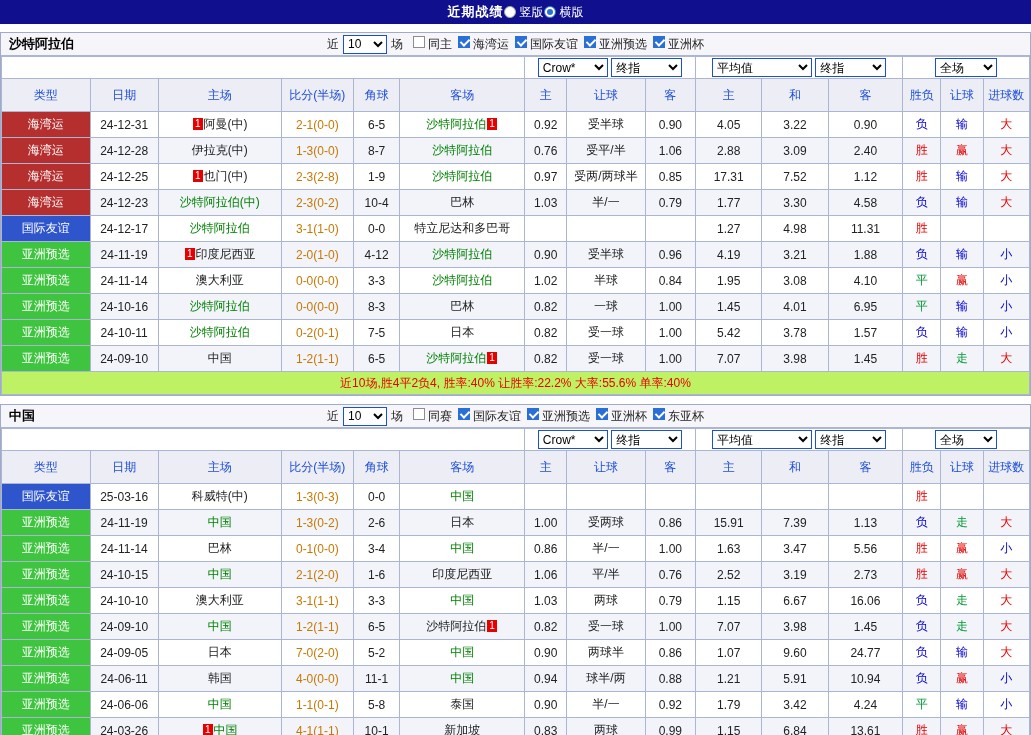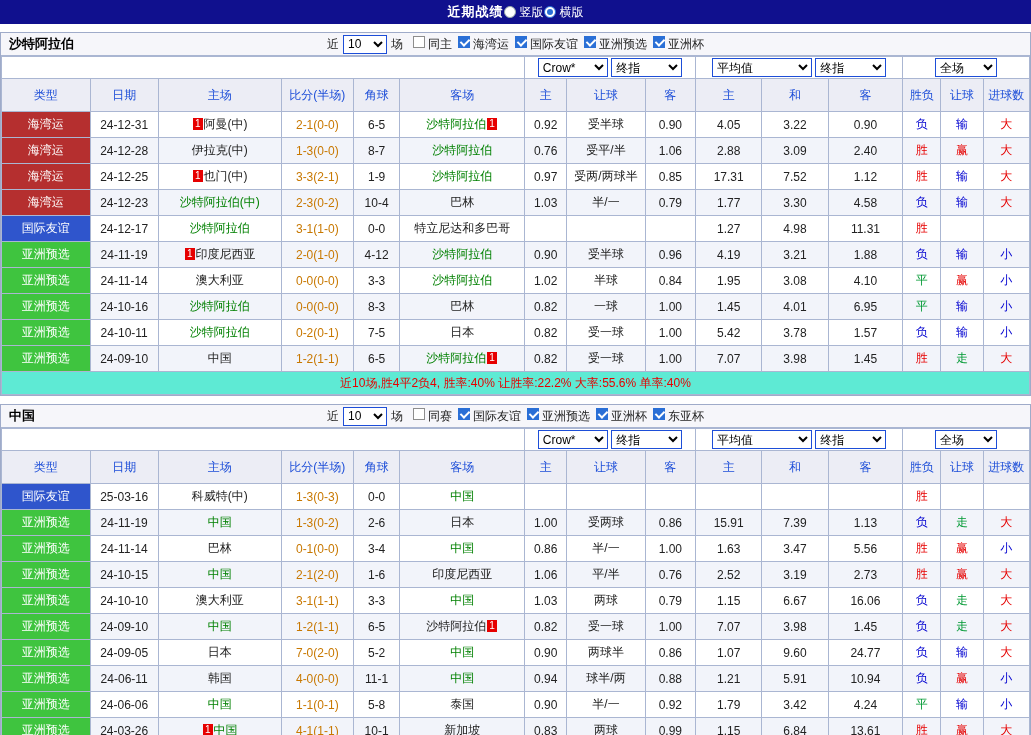--- a/index.html
+++ b/index.html
@@ -76,21 +76,21 @@
   td.score-cell { color:var(--score,#c87800); }
   .focal { color:var(--focal-team,#008000); }
   .badge {
     display:inline-block; background:var(--win,#e60000); color:#fff;
     font-size:10px; line-height:12px; padding:0 2px; margin:0 1px; vertical-align:1px;
   }
   .c-win  { color:var(--win,#e60000); }
   .c-lose { color:var(--lose,#0000d0); }
   .c-draw { color:var(--draw,#009933); }
   td.summary {
-    height:23px; color:var(--win,#e60000); background:#5eead4; font-size:12px;
+    height:23px; color:var(--win,#e60000); background:#bef264; font-size:12px;
   }
 </style>
 </head>
 <body>
 
 <div class="topbar">
   <span class="title">近期战绩</span>
   <label class="radio-opt">
     <span class="radio"></span>
     <span>竖版</span>
@@ -227,21 +227,21 @@
           <td class="odds-cell">3.09</td>
           <td class="odds-cell">2.40</td>
           <td class="result-cell c-win">胜</td>
           <td class="result-cell c-win">赢</td>
           <td class="result-cell c-win">大</td>
         </tr>
         <tr>
           <td class="type-cell t-gulf">海湾运</td>
           <td class="date-cell">24-12-25</td>
           <td class="team-cell"><span class="badge">1</span><span>也门(中)</span></td>
-          <td class="score-cell">3-3(2-1)</td>
+          <td class="score-cell">2-3(2-8)</td>
           <td class="corner-cell">1-9</td>
           <td class="team-cell"><span class="focal">沙特阿拉伯</span></td>
           <td class="odds-cell">0.97</td>
           <td class="odds-cell">受两/两球半</td>
           <td class="odds-cell">0.85</td>
           <td class="odds-cell">17.31</td>
           <td class="odds-cell">7.52</td>
           <td class="odds-cell">1.12</td>
           <td class="result-cell c-win">胜</td>
           <td class="result-cell c-lose">输</td>

